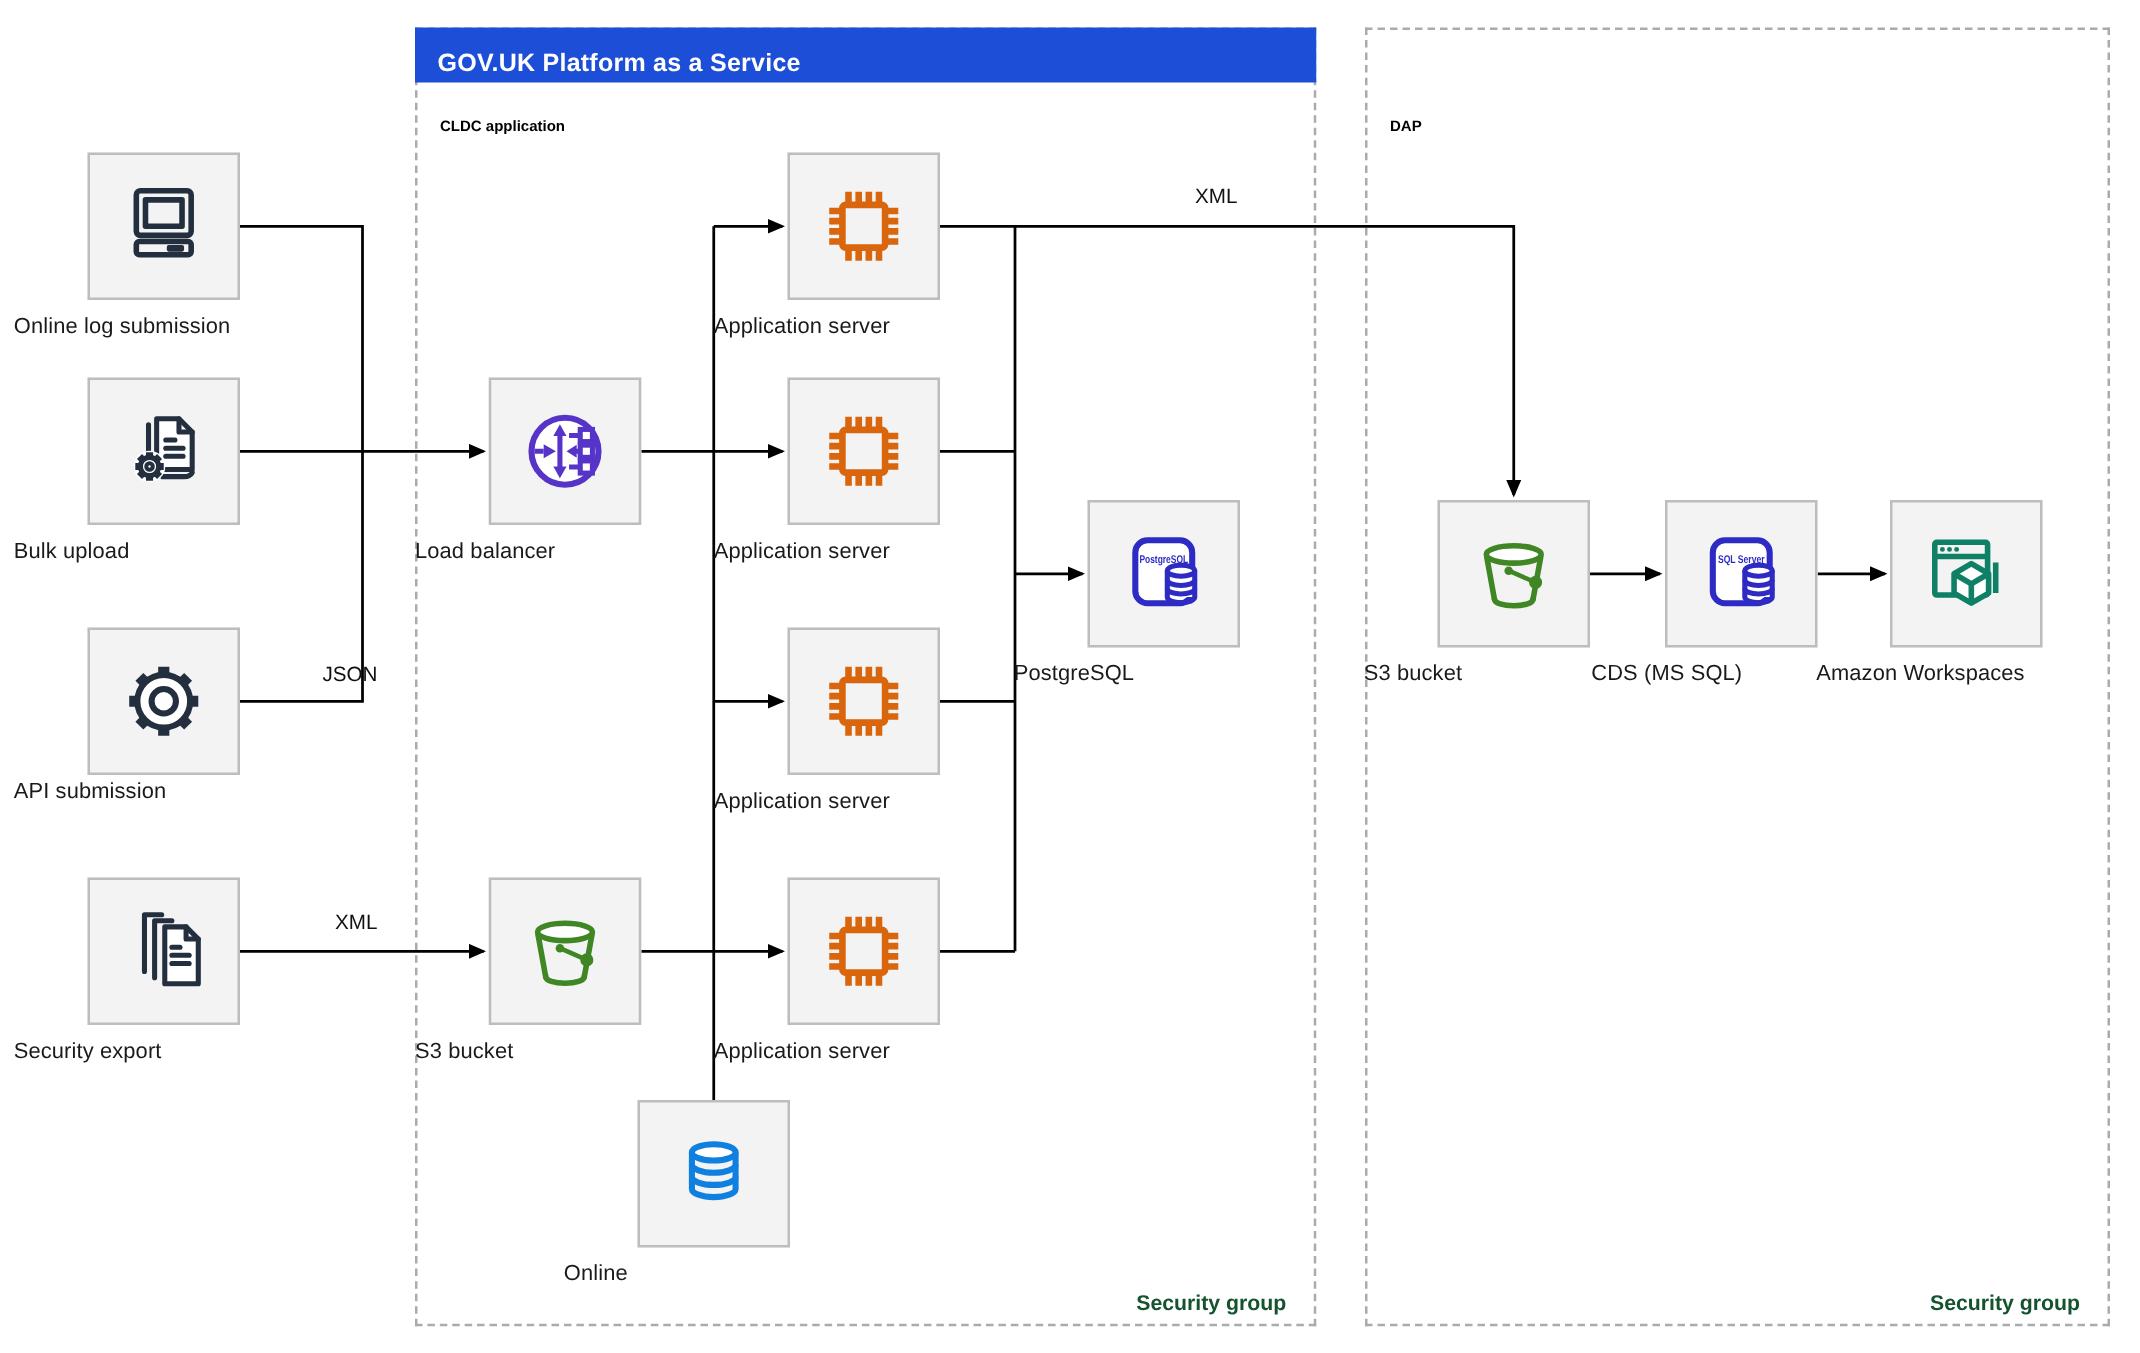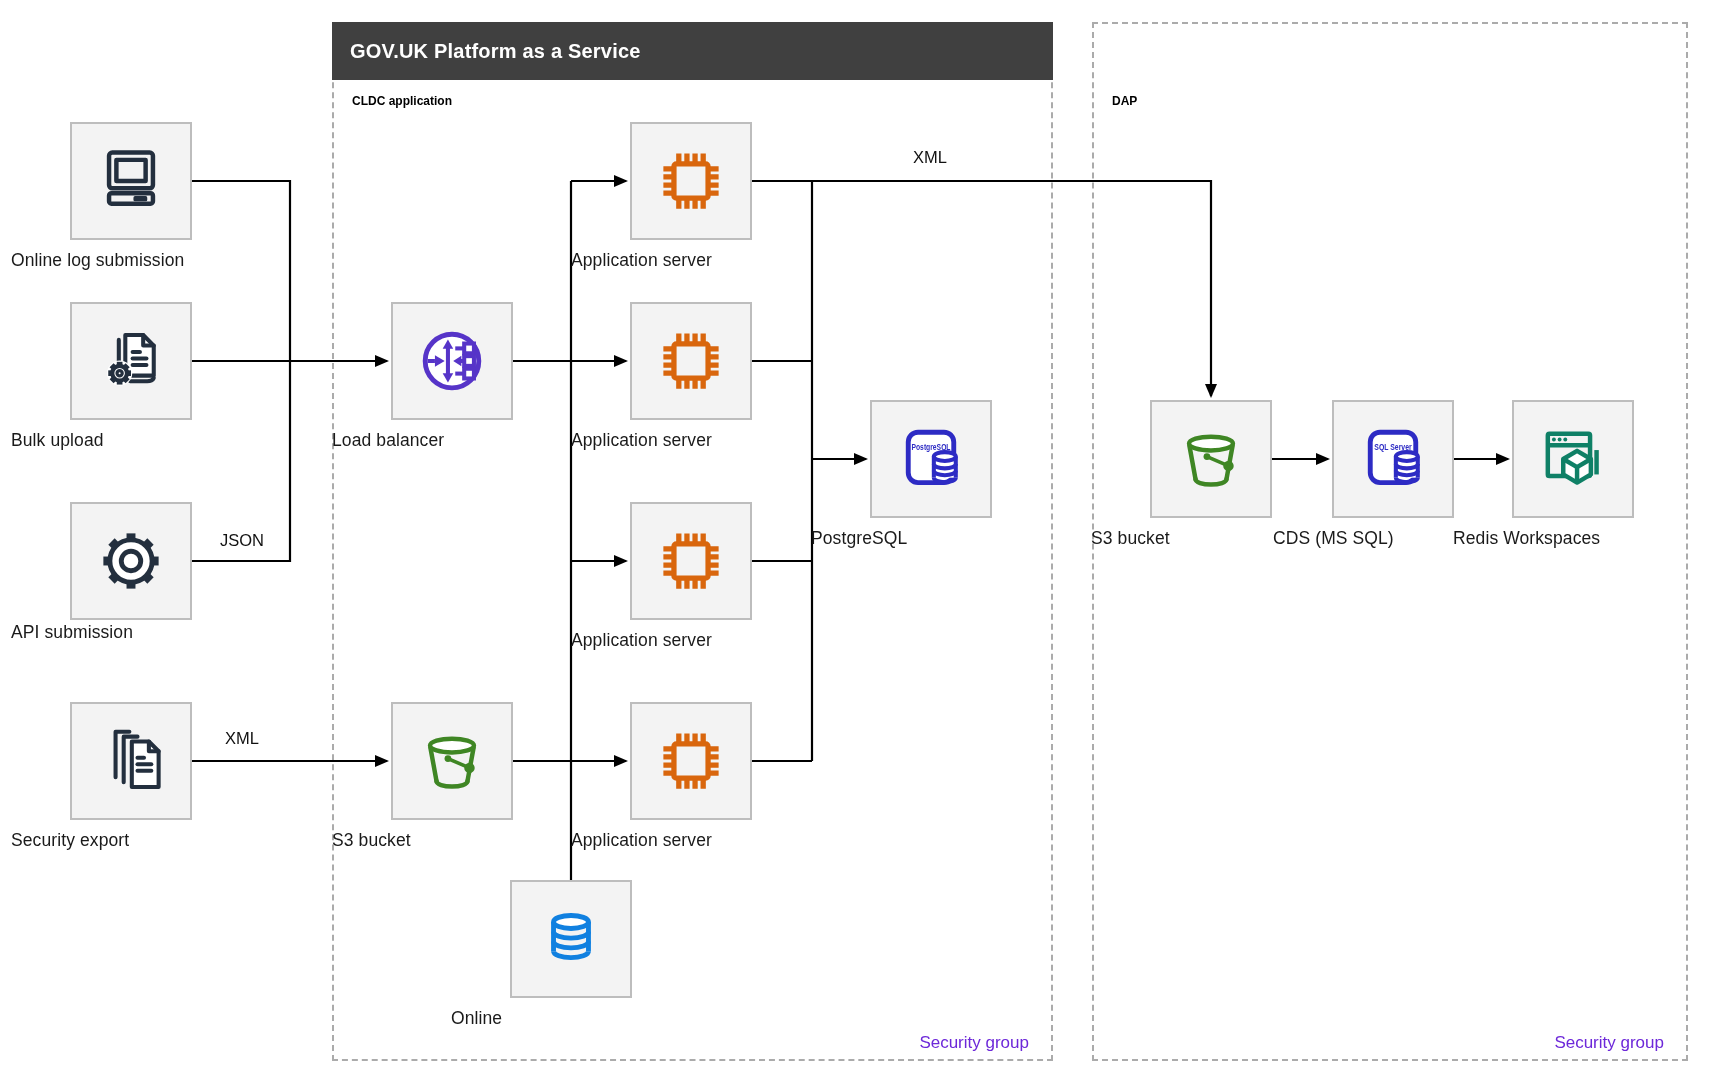--- a/index.html
+++ b/index.html
@@ -5,43 +5,43 @@
   html,body{margin:0;padding:0;}
   body{
     width:1712px;height:1082px;position:relative;overflow:hidden;
     background:#ffffff;font-family:"Liberation Sans",sans-serif;
   }
   .container-box{
     position:absolute;border:2px dashed #ABABAB;box-sizing:border-box;
     z-index:1;background:transparent;
   }
   .container-header{
-    position:absolute;left:-2px;top:-2px;width:calc(100% + 4px);height:58px;
-    background:#404040;color:#ffffff;font-weight:bold;font-size:20px;
+    position:absolute;left:-2px;top:-2px;width:calc(100% + 4px);height:44px;
+    background:#1d4ed8;color:#ffffff;font-weight:bold;font-size:20px;
     line-height:58px;padding-left:18px;box-sizing:border-box;letter-spacing:.2px;
   }
   .container-sub{
     position:absolute;left:18px;top:70px;font-weight:bold;font-size:12px;color:#000;
   }
   .container-footer{
-    position:absolute;right:22px;bottom:6px;font-size:17px;color:#6d28d9;
+    position:absolute;right:22px;bottom:6px;font-size:17px;color:#14532d;font-weight:bold;
   }
   #connectors{position:absolute;left:0;top:0;z-index:2;}
   .node{
     position:absolute;width:122px;height:118px;background:#F3F3F3;
     border:2px solid #BDBDBD;box-sizing:border-box;z-index:3;
     display:flex;align-items:center;justify-content:center;
   }
   .node svg{display:block;}
   .node-label{
     position:absolute;width:240px;text-align:left;font-size:17.5px;
     color:#1A1A1A;z-index:4;letter-spacing:.1px;
   }
   .edge-label{
-    position:absolute;width:120px;text-align:center;font-size:16.5px;color:#111;z-index:4;
+    position:absolute;width:120px;text-align:right;font-size:16.5px;color:#111;z-index:4;
   }
 </style>
 </head>
 <body>
 
 <div class="container-box" style="left:332px;top:22px;width:721px;height:1039px">
   <div class="container-header">
     <span>GOV.UK Platform as a Service</span>
   </div>
   <div class="container-sub">CLDC application</div>
@@ -320,13 +320,13 @@
     <circle cx="31.5" cy="24" r="2.4" fill="#0F8066"></circle>
     <circle cx="38.5" cy="24" r="2.4" fill="#0F8066"></circle>
     <polygon points="53,38 70,48 70,67 53,77 36,67 36,48" fill="#fff"></polygon>
     <g stroke="#0F8066" stroke-width="5.5" fill="none" stroke-linejoin="round">
       <path d="M53 38 L70 48 V67 L53 77 L36 67 V48 Z"></path>
       <path d="M36 48 L53 58 L70 48"></path>
       <path d="M53 58 V77"></path>
     </g>
   </svg>
 </div>
-<div class="node-label" style="left:1453px;top:528px">Redis Workspaces</div>
+<div class="node-label" style="left:1453px;top:528px">Amazon Workspaces</div>
 
 </body></html>

